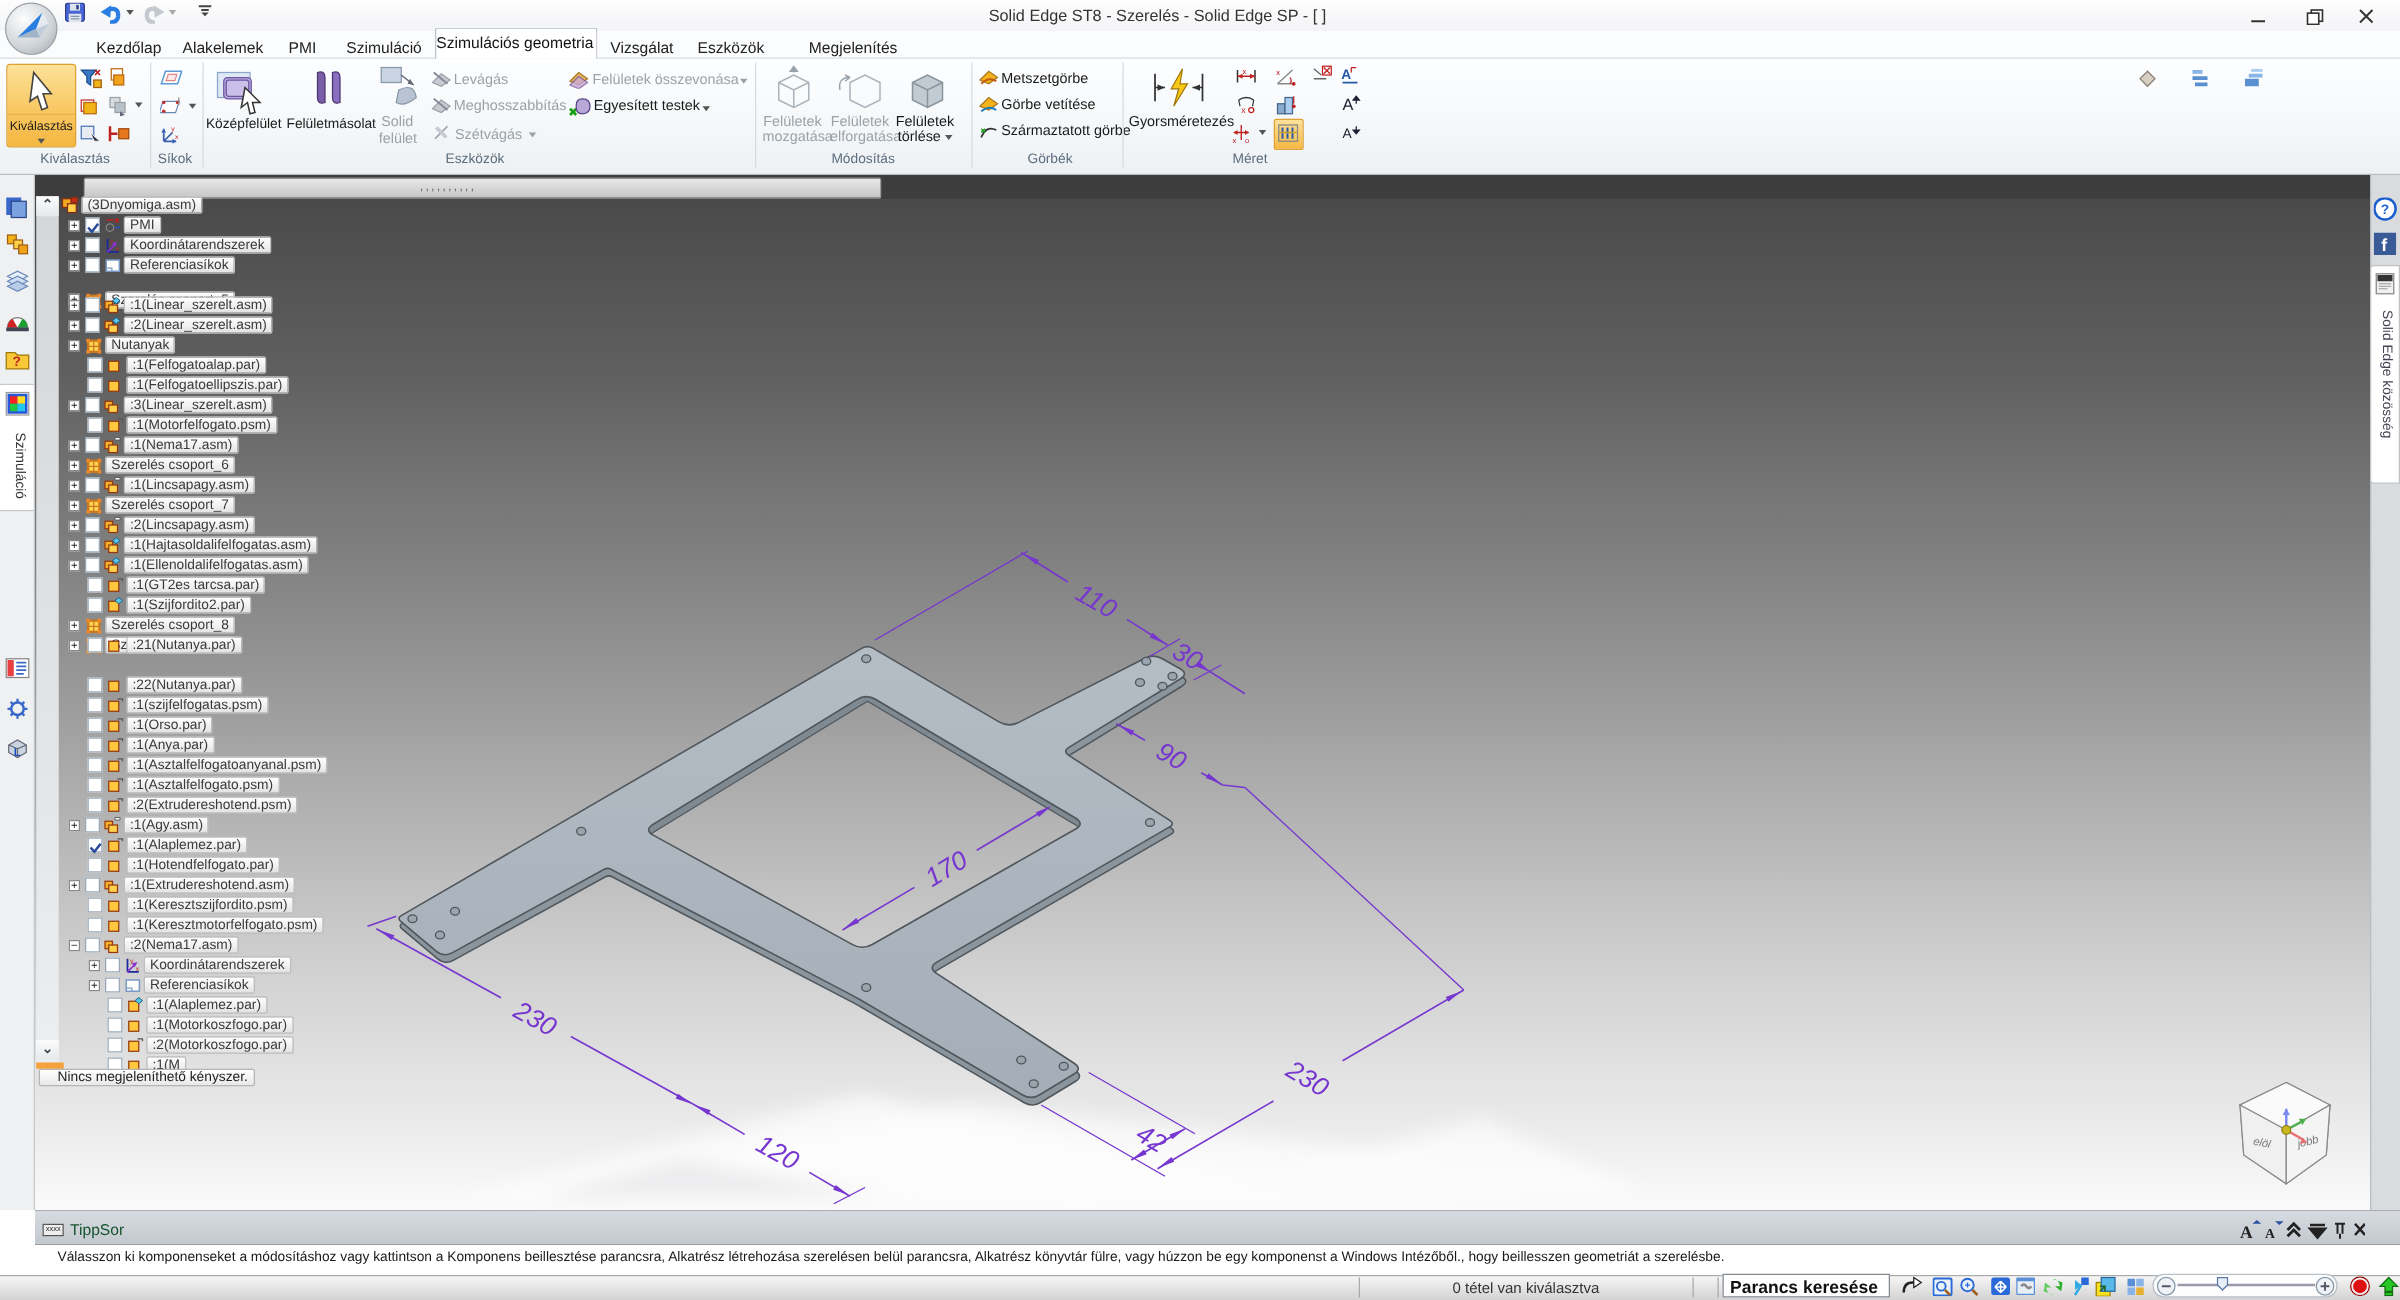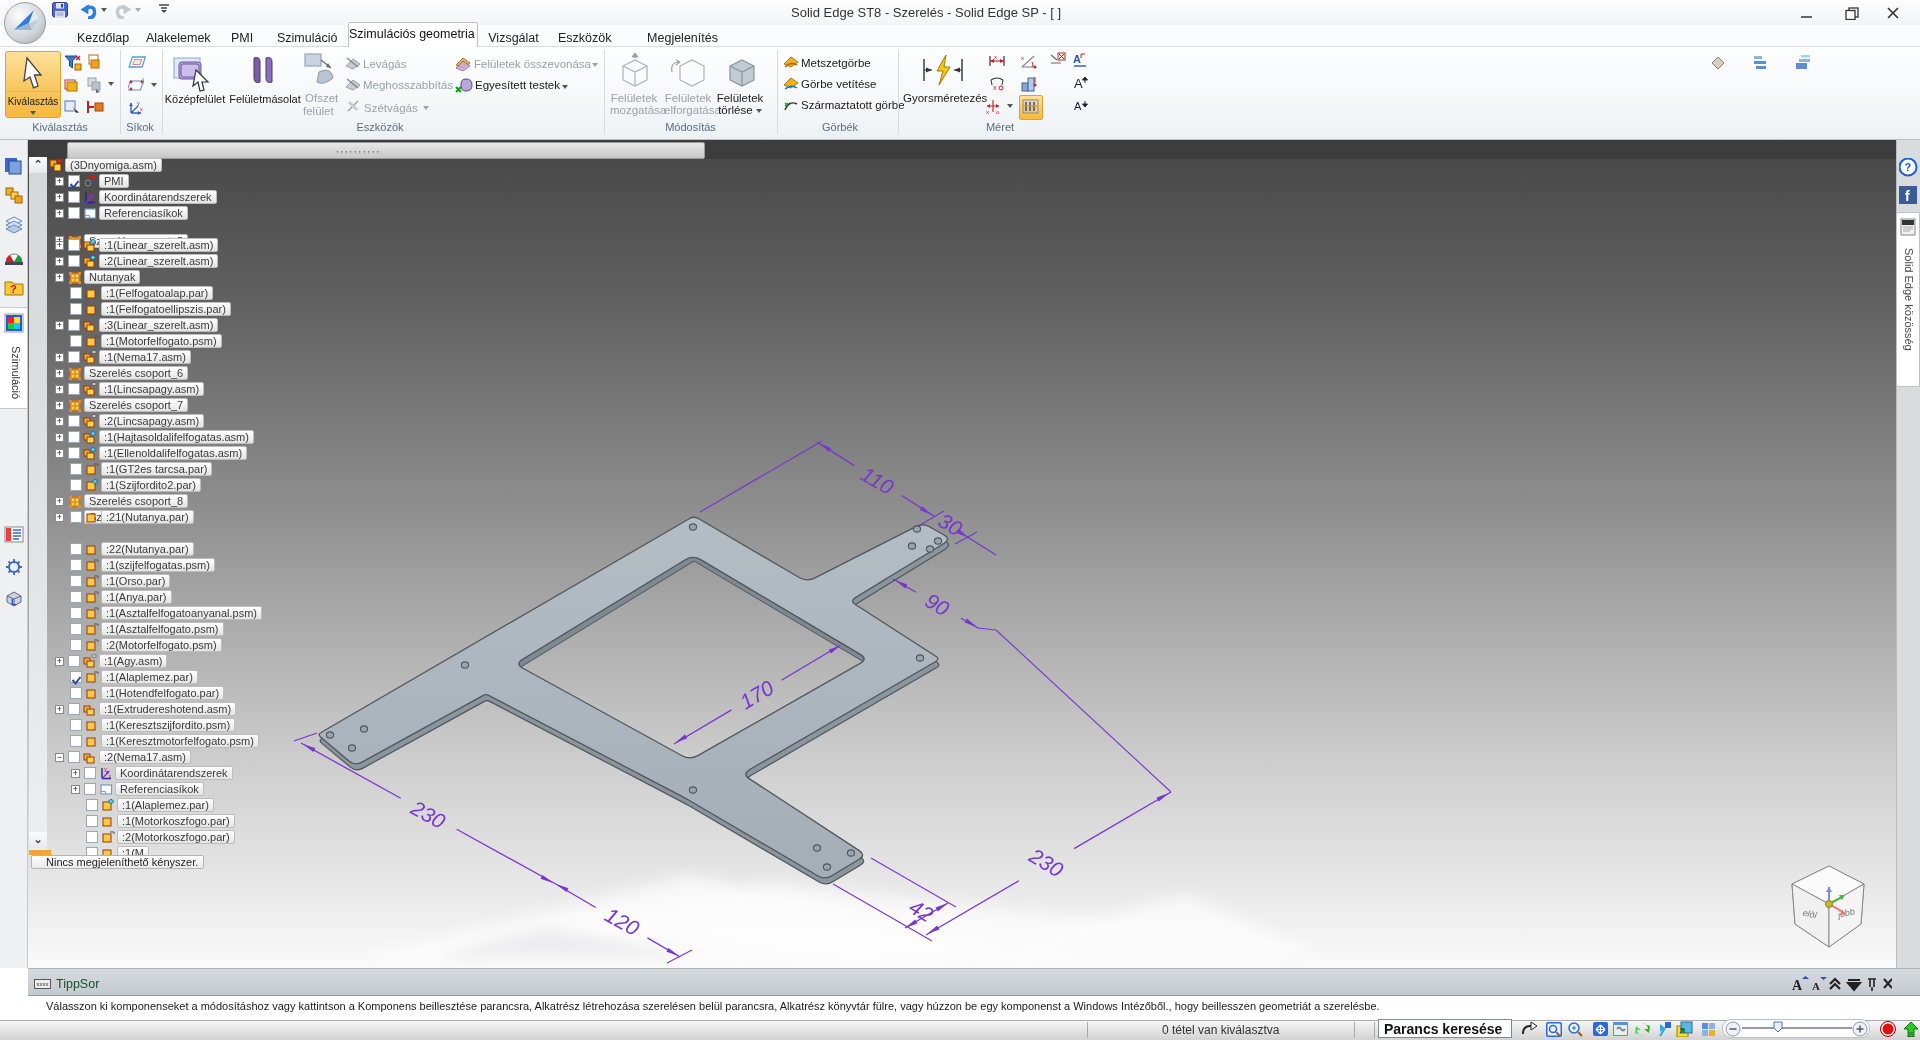--- a/index.html
+++ b/index.html
@@ -189,21 +189,21 @@
       <path d="M8 6 Q14 4 14 10 L14 30 Q8 32 8 26 Z" fill="#7a5fa8" stroke="#4a3570"></path>
       <path d="M20 6 Q26 4 26 10 L26 30 Q20 32 20 26 Z" fill="#8a6fc0" stroke="#4a3570"></path>
     </svg>
     <div class="rtext" style="left:228px;top:93px;width:74px;text-align:center;font-size:11px">Felületmásolat</div>
     <svg class="abs" style="left:303px;top:52px" width="36" height="36">
       <rect x="2" y="2" width="16" height="12" fill="#c8d4e2" stroke="#8898a8"></rect>
       <path d="M18 8 L28 16" stroke="#667" stroke-width="1.2"></path>
       <path d="M28 16 l-5 -1 2 -4 Z" fill="#667"></path>
       <path d="M16 20 Q28 14 30 26 Q20 34 14 30 Z" fill="#b8c4d4" stroke="#8898a8"></path>
     </svg>
-    <div class="rtext rgray" style="left:305px;top:92px">Ofszet</div>
+    <div class="rtext rgray" style="left:305px;top:92px">Solid</div>
     <div class="rtext rgray" style="left:303px;top:105px">felület</div>
     <svg class="abs" style="left:345px;top:56px" width="16" height="15">
       <path d="M1 10 L8 3 L15 8 L8 13 Z" fill="#c8ccd2" stroke="#9aa0a8"></path>
       <path d="M2 2 l11 9" stroke="#889" stroke-width="1.5"></path>
     </svg>
     <div class="rtext rgray" style="left:363px;top:58px">Levágás</div>
     <svg class="abs" style="left:345px;top:77px" width="16" height="15">
       <path d="M1 10 L8 3 L15 8 L8 13 Z" fill="#c8ccd2" stroke="#9aa0a8"></path>
       <path d="M2 2 l11 9" stroke="#889" stroke-width="1.5"></path>
     </svg>
@@ -650,21 +650,21 @@
           <rect x="2" y="4" width="8" height="8" fill="#ffc83d" stroke="#96380e"></rect>
           <path d="M9 2 h4 v2" fill="none" stroke="#555" stroke-width="1"></path>
         </svg></span><span class="tlab">:1(Asztalfelfogatoanyanal.psm)</span></div>
     <div class="trow" style="left:55px;top:619.5px"><span class="expsp"></span><span class="chk"></span><span class="ticon"><svg width="14" height="14">
           <rect x="2" y="4" width="8" height="8" fill="#ffc83d" stroke="#96380e"></rect>
           <path d="M9 2 h4 v2" fill="none" stroke="#555" stroke-width="1"></path>
         </svg></span><span class="tlab">:1(Asztalfelfogato.psm)</span></div>
     <div class="trow" style="left:55px;top:635.5px"><span class="expsp"></span><span class="chk"></span><span class="ticon"><svg width="14" height="14">
           <rect x="2" y="4" width="8" height="8" fill="#ffc83d" stroke="#96380e"></rect>
           <path d="M9 2 h4 v2" fill="none" stroke="#555" stroke-width="1"></path>
-        </svg></span><span class="tlab">:2(Motorfelfogato.psm)</span></div>
+        </svg></span><span class="tlab">:2(Extrudereshotend.psm)</span></div>
     <div class="trow" style="left:55px;top:651.5px"><span class="exp">+</span><span class="chk"></span><span class="ticon"><svg width="14" height="14">
           <rect x="1" y="4" width="6" height="6" fill="#f5b32a" stroke="#96380e"></rect>
           <rect x="4" y="7" width="7" height="6" fill="#ffd24d" stroke="#96380e"></rect>
           <path d="M9 1 h4 v2 h-4 Z" fill="#fff" stroke="#555" stroke-width="0.7"></path>
         </svg></span><span class="tlab">:1(Agy.asm)</span></div>
     <div class="trow" style="left:55px;top:667.5px"><span class="expsp"></span><span class="chk"><svg width="11" height="11">
           <path d="M1.5 5 l3 3.5 l5 -6.5" stroke="#2a4a9a" stroke-width="2" fill="none"></path>
         </svg></span><span class="ticon"><svg width="14" height="14">
           <rect x="2" y="4" width="8" height="8" fill="#ffc83d" stroke="#96380e"></rect>
           <path d="M9 2 h4 v2" fill="none" stroke="#555" stroke-width="1"></path>

